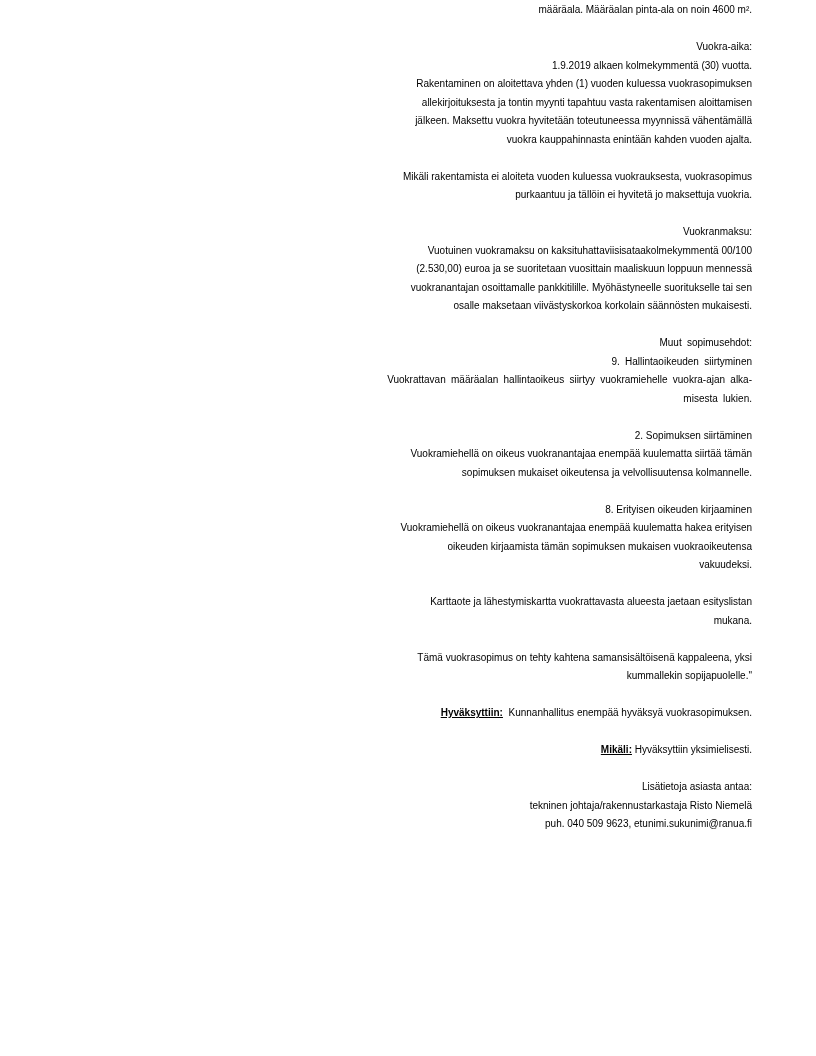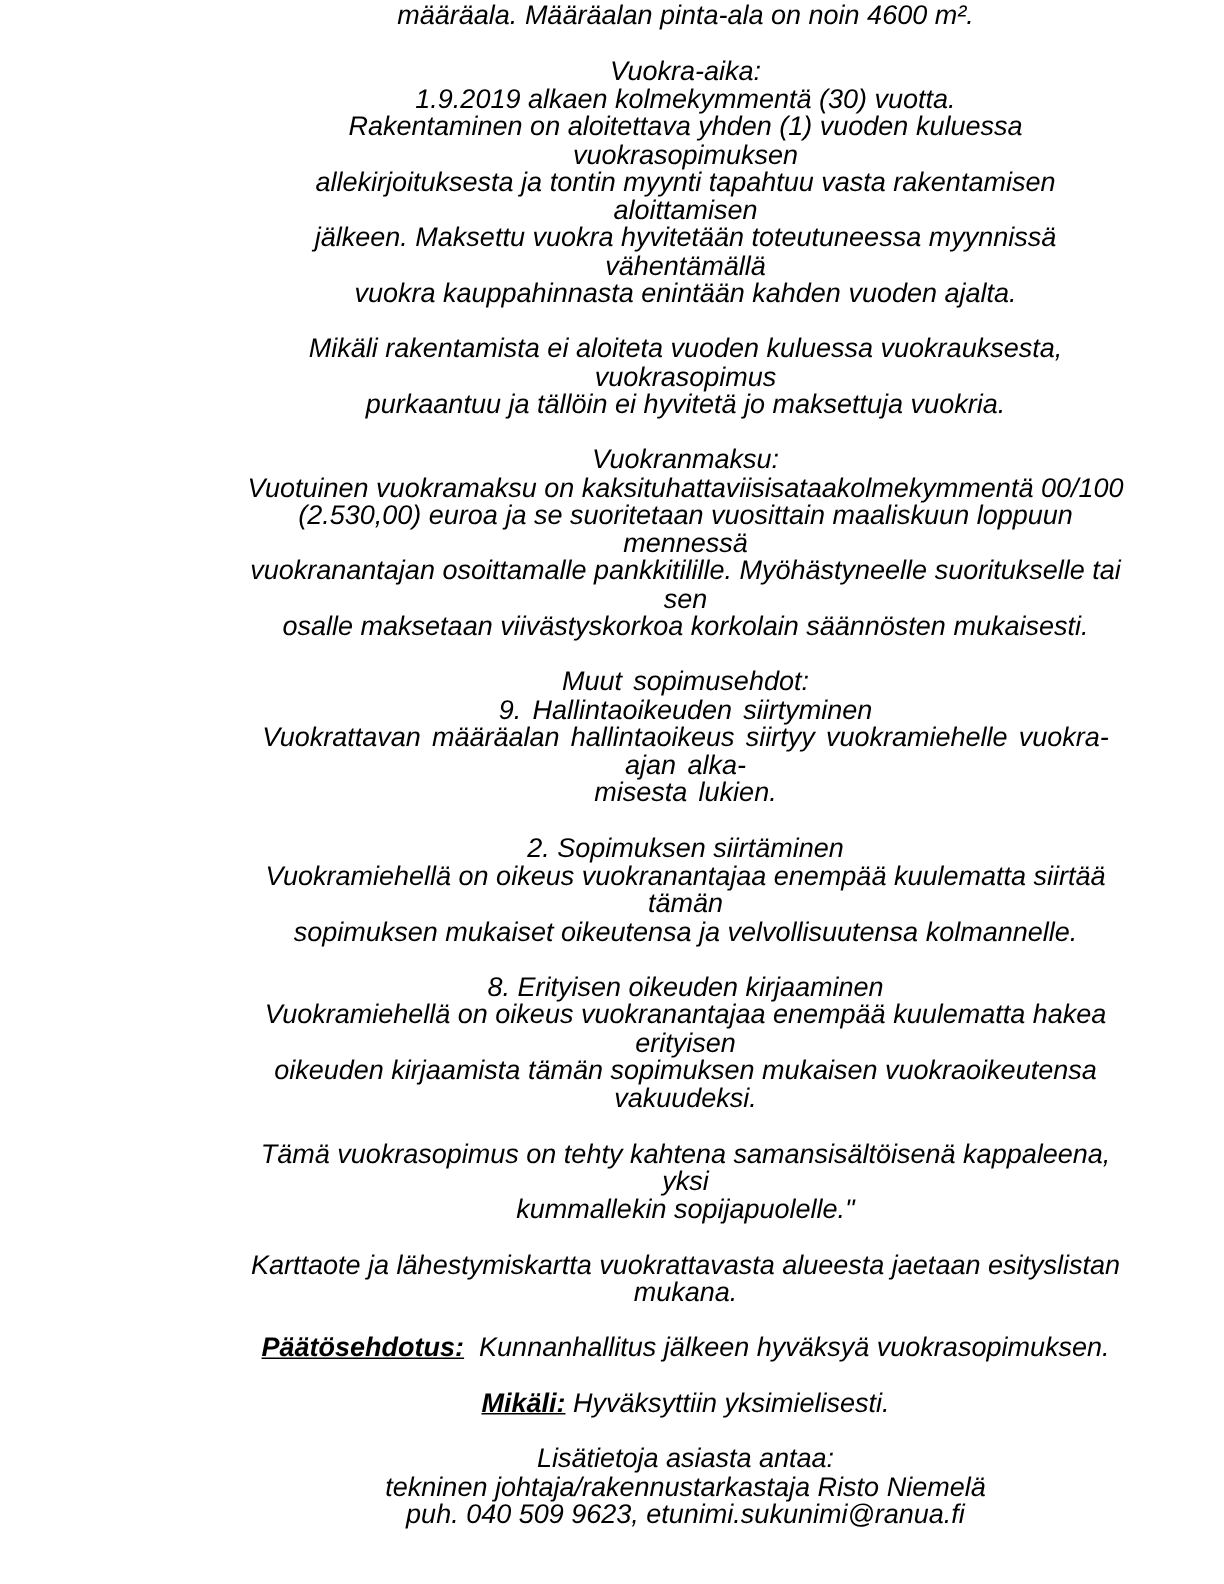--- a/index.html
+++ b/index.html
@@ -16,25 +16,24 @@
       overflow: hidden;
     }
     .page-text {
       position: absolute;
       left: 162px;
       top: 1px;
       width: 590px;
     }
     .page-text p {
       margin: 0 0 18.5px 0;
-      font-size: 18px;
+      font-size: 10px;
       line-height: 18.5px;
       white-space: pre-line;
-      text-align: center;
-      font-style: italic;
+      text-align: right;
     }
     .page-text p.wide-spacing {
       word-spacing: 2.5px;
     }
     .decision-label {
       font-weight: bold;
       text-decoration: underline;
       white-space: pre-wrap;
     }
     .decision-text {
@@ -63,22 +62,22 @@
 9. Hallintaoikeuden siirtyminen
 Vuokrattavan määräalan hallintaoikeus siirtyy vuokramiehelle vuokra-ajan alka-
 misesta lukien.</p>
   <p>2. Sopimuksen siirtäminen
 Vuokramiehellä on oikeus vuokranantajaa enempää kuulematta siirtää tämän
 sopimuksen mukaiset oikeutensa ja velvollisuutensa kolmannelle.</p>
   <p>8. Erityisen oikeuden kirjaaminen
 Vuokramiehellä on oikeus vuokranantajaa enempää kuulematta hakea erityisen
 oikeuden kirjaamista tämän sopimuksen mukaisen vuokraoikeutensa
 vakuudeksi.</p>
+  <p>Karttaote ja lähestymiskartta vuokrattavasta alueesta jaetaan esityslistan
+mukana.</p>
   <p>Tämä vuokrasopimus on tehty kahtena samansisältöisenä kappaleena, yksi
 kummallekin sopijapuolelle."</p>
-  <p>Karttaote ja lähestymiskartta vuokrattavasta alueesta jaetaan esityslistan
-mukana.</p>
-  <p><span class="decision-label">Päätösehdotus:</span><span class="decision-text">  Kunnanhallitus jälkeen hyväksyä vuokrasopimuksen.</span></p>
+  <p><span class="decision-label">Hyväksyttiin:</span><span class="decision-text">  Kunnanhallitus enempää hyväksyä vuokrasopimuksen.</span></p>
   <p><span class="decision-label">Mikäli:</span><span class="decision-text"> Hyväksyttiin yksimielisesti.</span></p>
   <p>Lisätietoja asiasta antaa:
 tekninen johtaja/rakennustarkastaja Risto Niemelä
 puh. 040 509 9623, etunimi.sukunimi@ranua.fi</p>
 </div>
 
 </body></html>

